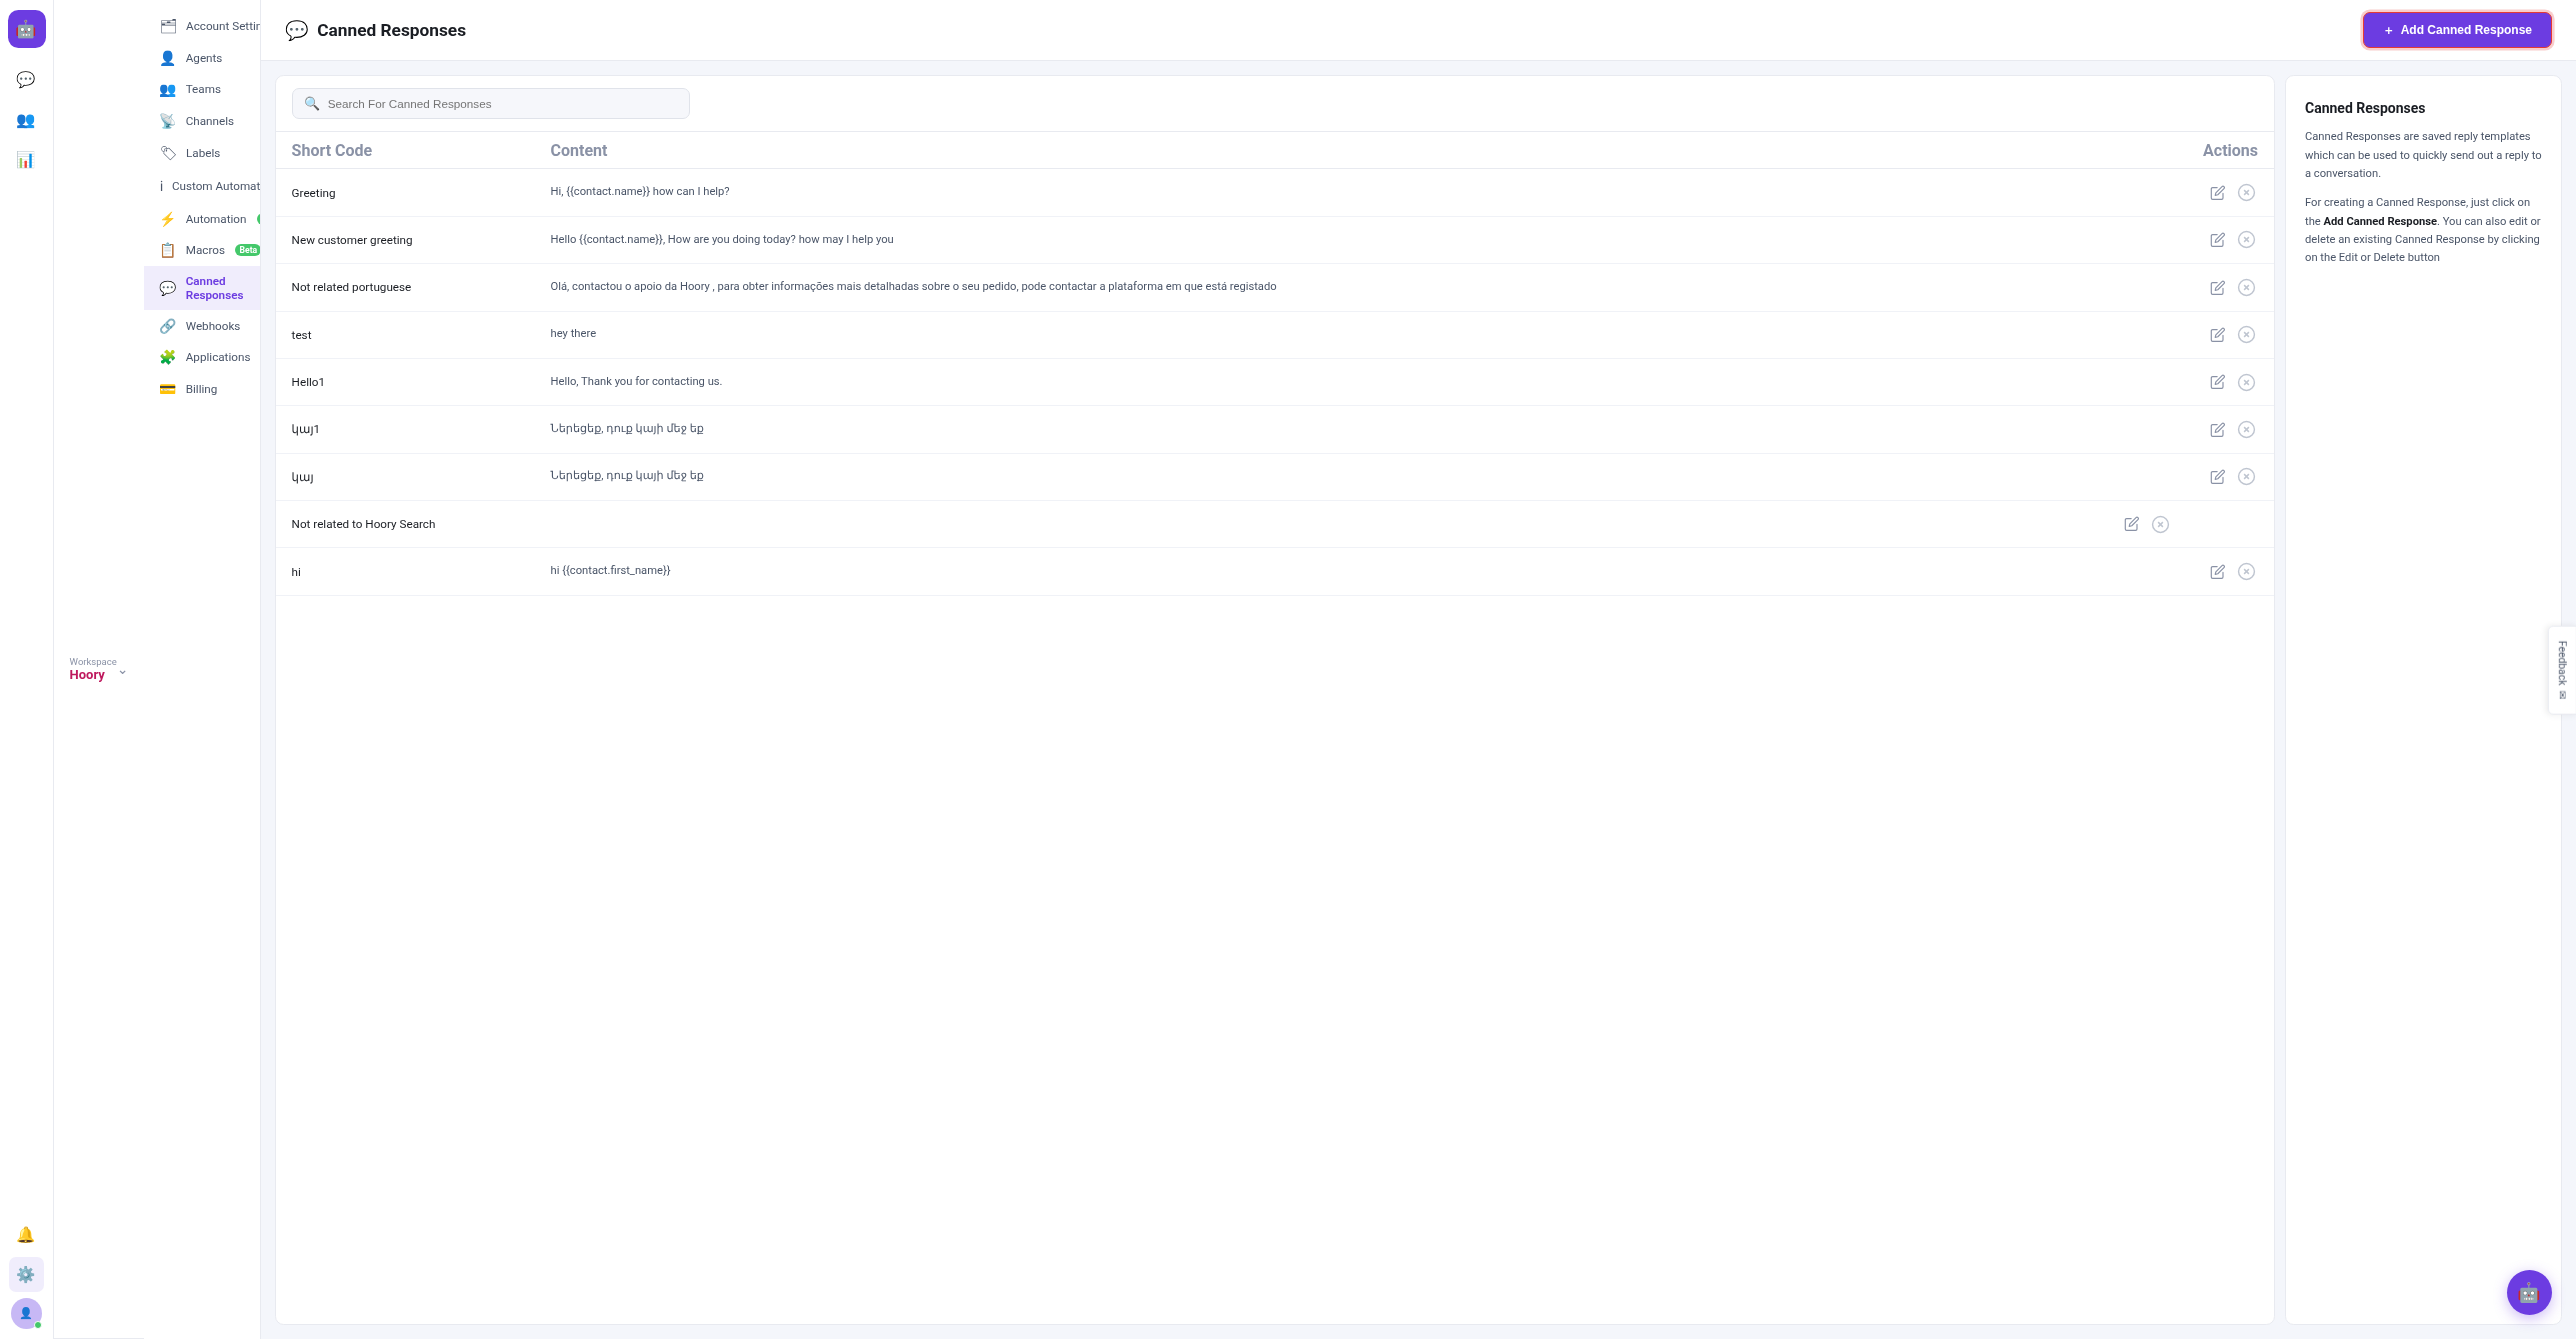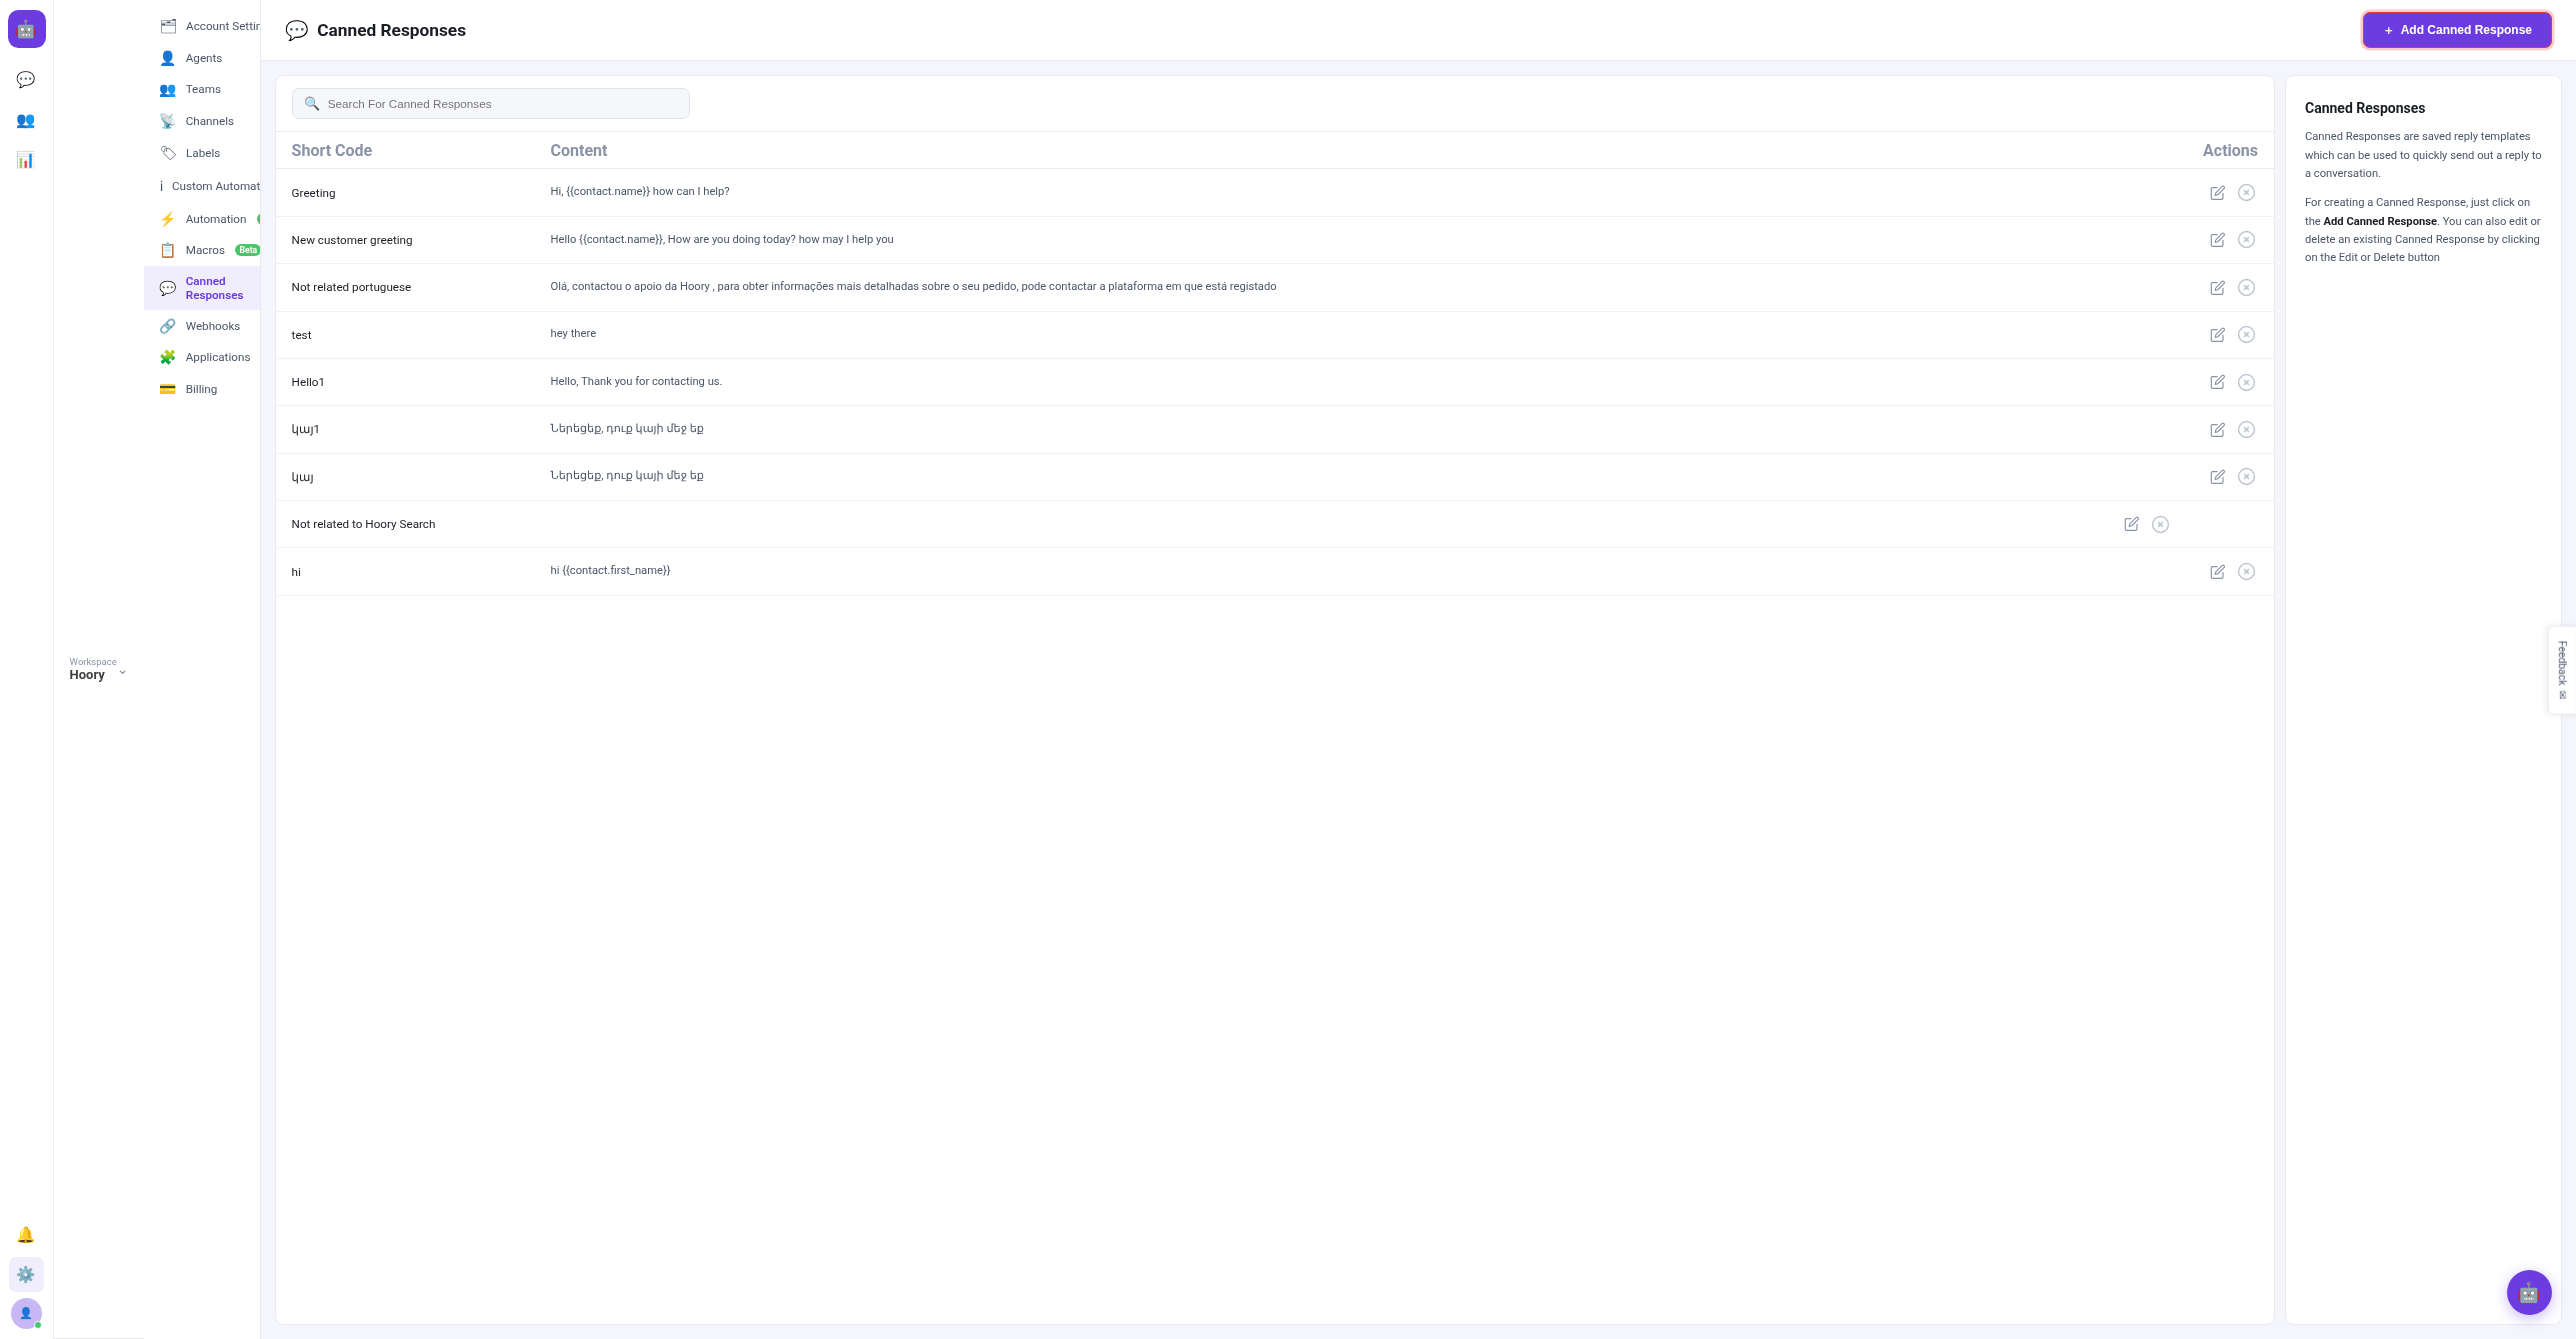--- a/index.html
+++ b/index.html
@@ -62,21 +62,21 @@
       flex-direction: row;
       padding: 0;
       overflow-y: auto;
     }
     .workspace-header {
       display: flex; align-items: center; justify-content: space-between;
       padding: 14px 15.6px;
       border-bottom: 0.9px solid #e8eaf0;
       cursor: pointer;
     }
-    .workspace-name { font-weight: 700; font-size: 13px; color: #404040; }
+    .workspace-name { font-weight: 700; font-size: 13px; color: #be185d; }
     .workspace-label { font-size: 9.5px; color: #8a92a6; }
     .workspace-chevron { color: #8a92a6; font-size: 14px; }
 
     .sidebar-nav { padding: 10.4px 0; flex: 1; }
     .nav-item {
       display: flex; align-items: center; gap: 8.6px;
       padding: 7.8px 15.6px;
       cursor: pointer;
       border-radius: 0;
       color: #4a5568;

